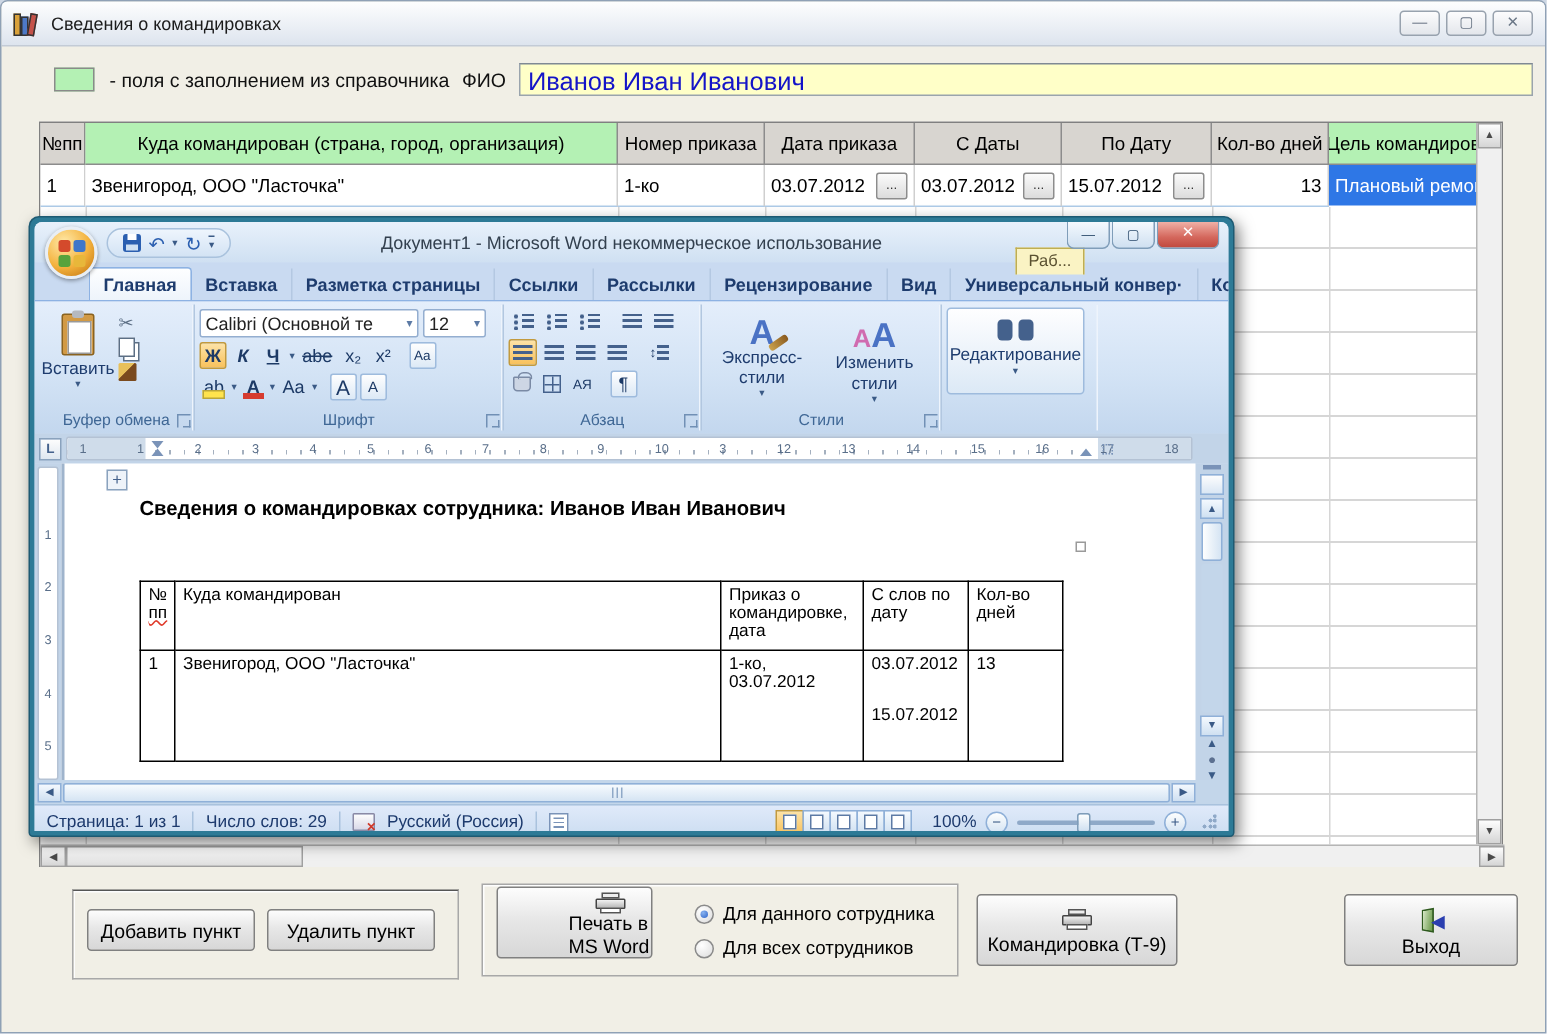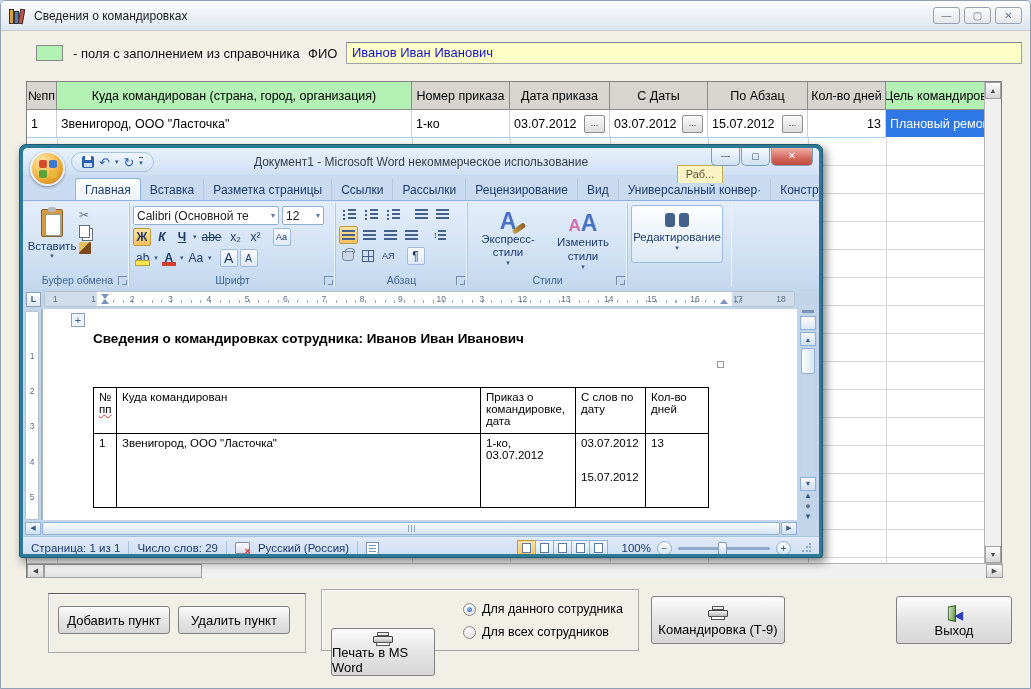--- a/index.html
+++ b/index.html
@@ -19,21 +19,21 @@
   .books i:nth-child(1){left:0;background:#d9a13a;}
   .books i:nth-child(2){left:5px;background:#4d79c6;height:13px;}
   .books i:nth-child(3){left:10px;background:#c5524a;transform:rotate(10deg);}
   .winbtns{margin-left:auto;display:flex;gap:4px;}
   .winbtn{width:27px;height:17px;border:1px solid #98a2ae;border-radius:3px;background:linear-gradient(#fcfcfd,#e3e6eb);color:#6a7686;font-size:10px;line-height:15px;text-align:center;}
 
   
   .swatch{left:35px;top:44px;width:27px;height:16px;background:var(--ref-green);border:1px solid #8a8a8a;}
   .legend{left:72px;top:45px;font-size:13px;color:#111;}
   .fio-lbl{left:307px;top:45px;font-size:13px;color:#111;}
-  .fio{left:345px;top:41px;width:676px;height:22px;background:var(--input-yellow);border:1px solid #9aa4ad;border-top-color:#7f8994;font-size:13px;color:#1414c8;padding:2px 5px;}
+  .fio{left:345px;top:41px;width:676px;height:22px;background:var(--input-yellow);border:1px solid #9aa4ad;border-top-color:#7f8994;font-size:17px;color:#1414c8;padding:2px 5px;}
 
   
   .grid{left:25px;top:80px;width:976px;height:497px;background:#fff;border:1px solid #808080;}
   .ghrow{display:flex;height:28px;}
   .gh{border-right:1px solid #8c8c8c;border-bottom:1px solid #8c8c8c;background:var(--header-gray);font-size:12.5px;display:flex;align-items:center;justify-content:center;white-space:nowrap;overflow:hidden;color:#000;}
   .gh.green{background:var(--ref-green);}
   .grow1{display:flex;height:28px;}
   .gc{border-right:1px solid #cfcfcf;border-bottom:1px solid #aecbe8;background:#fff;font-size:12.5px;display:flex;align-items:center;padding:0 4px;white-space:nowrap;overflow:hidden;}
   .dots{margin-left:auto;width:21px;height:18px;border:1px solid #8c8c8c;border-radius:2px;background:linear-gradient(#fbfbfb,#dcdcdc);font-size:9px;line-height:14px;text-align:center;color:#333;}
   .emptyrows{left:0;top:56px;width:959px;height:425px;background:repeating-linear-gradient(to bottom,#fff 0 27px,#d6d6d6 27px 28px);}
@@ -61,21 +61,21 @@
   .qat{position:absolute;left:48px;top:4px;height:20px;display:flex;align-items:center;gap:5px;padding:0 10px;background:linear-gradient(#eef5fd,#d3e3f4);border:1px solid #a9c2dd;border-radius:10px;z-index:8;}
   .qicon{font-size:13px;color:#2b5fb0;line-height:1;}
   .floppy{width:12px;height:12px;background:#2b5fb0;border-radius:2px;position:relative;}
   .floppy:before{content:"";position:absolute;left:3px;top:0;width:6px;height:4px;background:#fff;}
   .floppy:after{content:"";position:absolute;left:2px;bottom:1px;width:8px;height:4px;background:#cfe0f2;}
   .tiny{font-size:7px;color:#3a5a86;}
   .wbtns{position:absolute;right:6px;top:0;display:flex;gap:1px;z-index:8;}
   .wb{width:29px;height:18px;border:1px solid #7f9db9;border-top:none;border-radius:0 0 5px 5px;background:linear-gradient(#f4f9fe,#cfe0f1);color:#2b4a6b;font-size:9px;text-align:center;line-height:16px;}
   .wb.close{width:42px;background:linear-gradient(#f0b0a6,#d4675c 60%,#c0493e);color:#fff;font-size:10px;}
   .stub{position:absolute;right:96px;top:17px;width:46px;height:18px;background:#faf3c4;border:1px solid #bfae52;border-bottom:none;font-size:11px;color:#5a5030;text-align:center;line-height:17px;z-index:7;}
-  .wtabs{left:0;top:27px;width:100%;height:26px;background:#c9daf1;border-bottom:1px solid #8db2e3;display:flex;align-items:flex-end;padding-left:52px;}
+  .wtabs{left:0;top:27px;width:100%;height:26px;background:#c9daf1;border-bottom:1px solid #8db2e3;display:flex;align-items:flex-end;padding-left:36px;font-weight:bold;}
   .wtab{font-size:12px;color:#1e3c6e;padding:4px 9px 3px;border-right:1px solid #b4c8e2;white-space:nowrap;}
   .wtab.active{background:linear-gradient(#fdfeff,#eef4fb);border:1px solid #8db2e3;border-bottom:none;border-radius:3px 3px 0 0;}
 
   
   .ribbon{left:0;top:53px;width:100%;height:88px;background:linear-gradient(#e4eefb,#d3e3f5 55%,#c3d7ee);display:flex;padding:2px 3px;}
   .rgroup{position:relative;border-right:1px solid #b2c7e0;box-shadow:inset -1px 0 0 #eef4fc;display:flex;flex-direction:column;padding:2px 3px 16px;}
   .rlabel{position:absolute;left:0;right:0;bottom:1px;font-size:10.5px;color:#3f6795;text-align:center;white-space:nowrap;}
   .launcher{position:absolute;right:2px;bottom:2px;width:9px;height:9px;border-left:1px solid #7190b5;border-top:1px solid #7190b5;}
   .launcher:after{content:"";position:absolute;right:0;bottom:0;width:4px;height:4px;border-right:1px solid #7190b5;border-bottom:1px solid #7190b5;}
   .paste{width:46px;height:62px;border:1px solid transparent;border-radius:3px;display:flex;flex-direction:column;align-items:center;font-size:11.5px;color:#1e3c6e;padding-top:3px;}
@@ -176,21 +176,21 @@
   .grip{width:10px;height:10px;margin-left:4px;background:radial-gradient(circle at 2px 8px,#8fa9c8 1.2px,transparent 1.5px),radial-gradient(circle at 6px 8px,#8fa9c8 1.2px,transparent 1.5px),radial-gradient(circle at 6px 4px,#8fa9c8 1.2px,transparent 1.5px),radial-gradient(circle at 9px 8px,#8fa9c8 1.2px,transparent 1.5px),radial-gradient(circle at 9px 4px,#8fa9c8 1.2px,transparent 1.5px),radial-gradient(circle at 9px 1px,#8fa9c8 1.2px,transparent 1.5px);}
 
   
   .gbox{border:1px solid #a8a8a8;box-shadow:inset 1px 1px 0 #fdfdfd;background:transparent;}
   .gb1{left:47px;top:592px;width:258px;height:60px;border-top:1px solid #555;}
   .gb2{left:320px;top:588px;width:318px;height:62px;}
   .fbtn{border:1px solid #808080;border-radius:3px;background:linear-gradient(#fdfdfd,#e7e7e7 45%,#d7d7d7);font-size:13px;color:#000;display:flex;align-items:center;justify-content:center;}
   .fbtn.two{flex-direction:column;gap:2px;padding-top:3px;}
   .b-add{left:57px;top:605px;width:112px;height:28px;}
   .b-rem{left:177px;top:605px;width:112px;height:28px;}
-  .b-print{left:330px;top:627px;width:104px;height:48px;}
+  .b-print{left:330px;top:590px;width:104px;height:48px;padding-left:47px;}
   .b-t9{left:650px;top:595px;width:134px;height:48px;}
   .b-exit{left:895px;top:595px;width:116px;height:48px;}
   .printer{width:20px;height:14px;position:relative;}
   .printer .p1{position:absolute;left:4px;top:0;width:12px;height:4px;background:#eee;border:1px solid #555;}
   .printer .p2{position:absolute;left:0;top:4px;width:20px;height:7px;background:linear-gradient(#f2f2f2,#b9b9b9);border:1px solid #444;border-radius:1px;}
   .printer .p3{position:absolute;left:3px;top:10px;width:14px;height:4px;background:#fff;border:1px solid #555;}
   .door{width:16px;height:15px;position:relative;}
   .door .d1{position:absolute;left:1px;top:0;width:9px;height:15px;background:linear-gradient(100deg,#d8e8c8,#6a9a4a);border:1px solid #2e5a1e;transform:perspective(20px) rotateY(-28deg);}
   .door .d2{position:absolute;right:-1px;top:4px;color:#2b3fb0;font-size:11px;line-height:1;font-weight:bold;}
   .radio{position:absolute;display:flex;align-items:center;gap:6px;font-size:12.5px;color:#000;}
@@ -223,21 +223,21 @@
   <div class="abs fio-lbl">ФИО</div>
   <div class="abs fio">Иванов Иван Иванович</div>
 
   <div class="abs grid">
     <div class="ghrow">
       <div class="gh" style="width:30px">№пп</div>
       <div class="gh green" style="width:355px">Куда командирован (страна, город, организация)</div>
       <div class="gh" style="width:98px">Номер приказа</div>
       <div class="gh" style="width:100px">Дата приказа</div>
       <div class="gh" style="width:98px">С Даты</div>
-      <div class="gh" style="width:100px">По Абзац</div>
+      <div class="gh" style="width:100px">По Дату</div>
       <div class="gh" style="width:78px">Кол-во дней</div>
       <div class="gh green" style="width:100px">Цель командиров</div>
     </div>
     <div class="grow1">
       <div class="gc" style="width:30px">1</div>
       <div class="gc" style="width:355px">Звенигород, ООО "Ласточка"</div>
       <div class="gc" style="width:98px">1-ко</div>
       <div class="gc" style="width:100px">
         <span>03.07.2012</span>
         <span class="dots">...</span>

